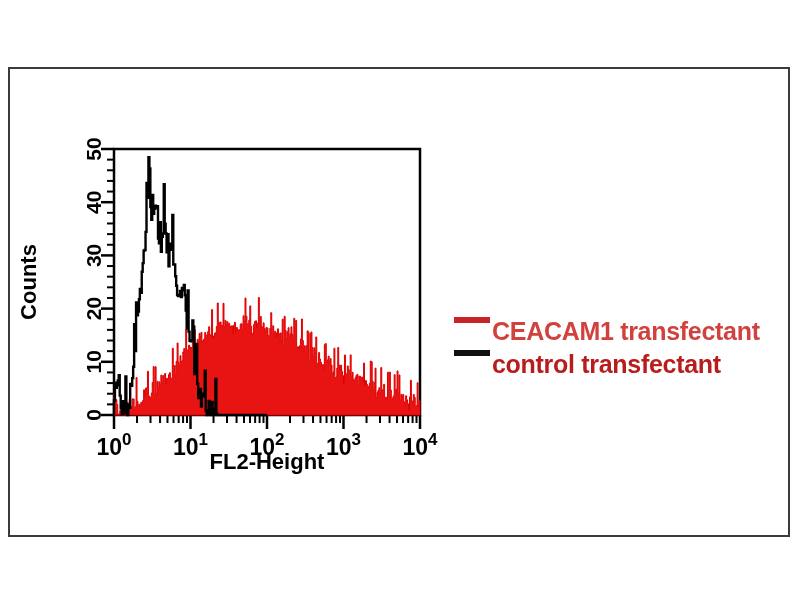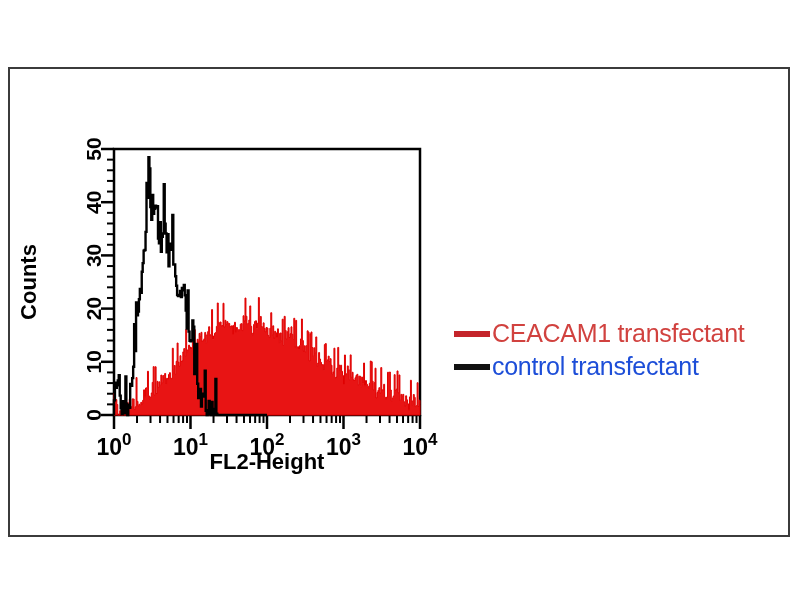--- a/index.html
+++ b/index.html
@@ -38,39 +38,39 @@
     top: 0;
   }
   #legend-block {
     position: absolute;
     left: 444px;
     top: 248px;
     width: 340px;
   }
   .legend-row {
     display: flex;
-    align-items: center;
     height: 33px;
     white-space: nowrap;
+    font-weight: bold;
   }
   .legend-swatch {
     width: 36px;
     height: 6px;
     flex: 0 0 auto;
     margin-right: 2px;
   }
   .legend-label {
     font-family: "Liberation Sans", sans-serif;
     font-size: 25px;
     letter-spacing: -0.3px;
   }
   .legend-red .legend-swatch { background: #c4242a; }
   .legend-red .legend-label { color: #d1423f; }
   .legend-black .legend-swatch { background: #111111; }
-  .legend-black .legend-label { color: #1d4ed8; }
+  .legend-black .legend-label { color: #b91c1c; }
 </style>
 </head>
 <body>
 
 <div id="figure-root">
 
   <div id="figure-frame">
 
     <svg id="chart-svg" width="778" height="466" viewBox="0 0 778 466">
 

